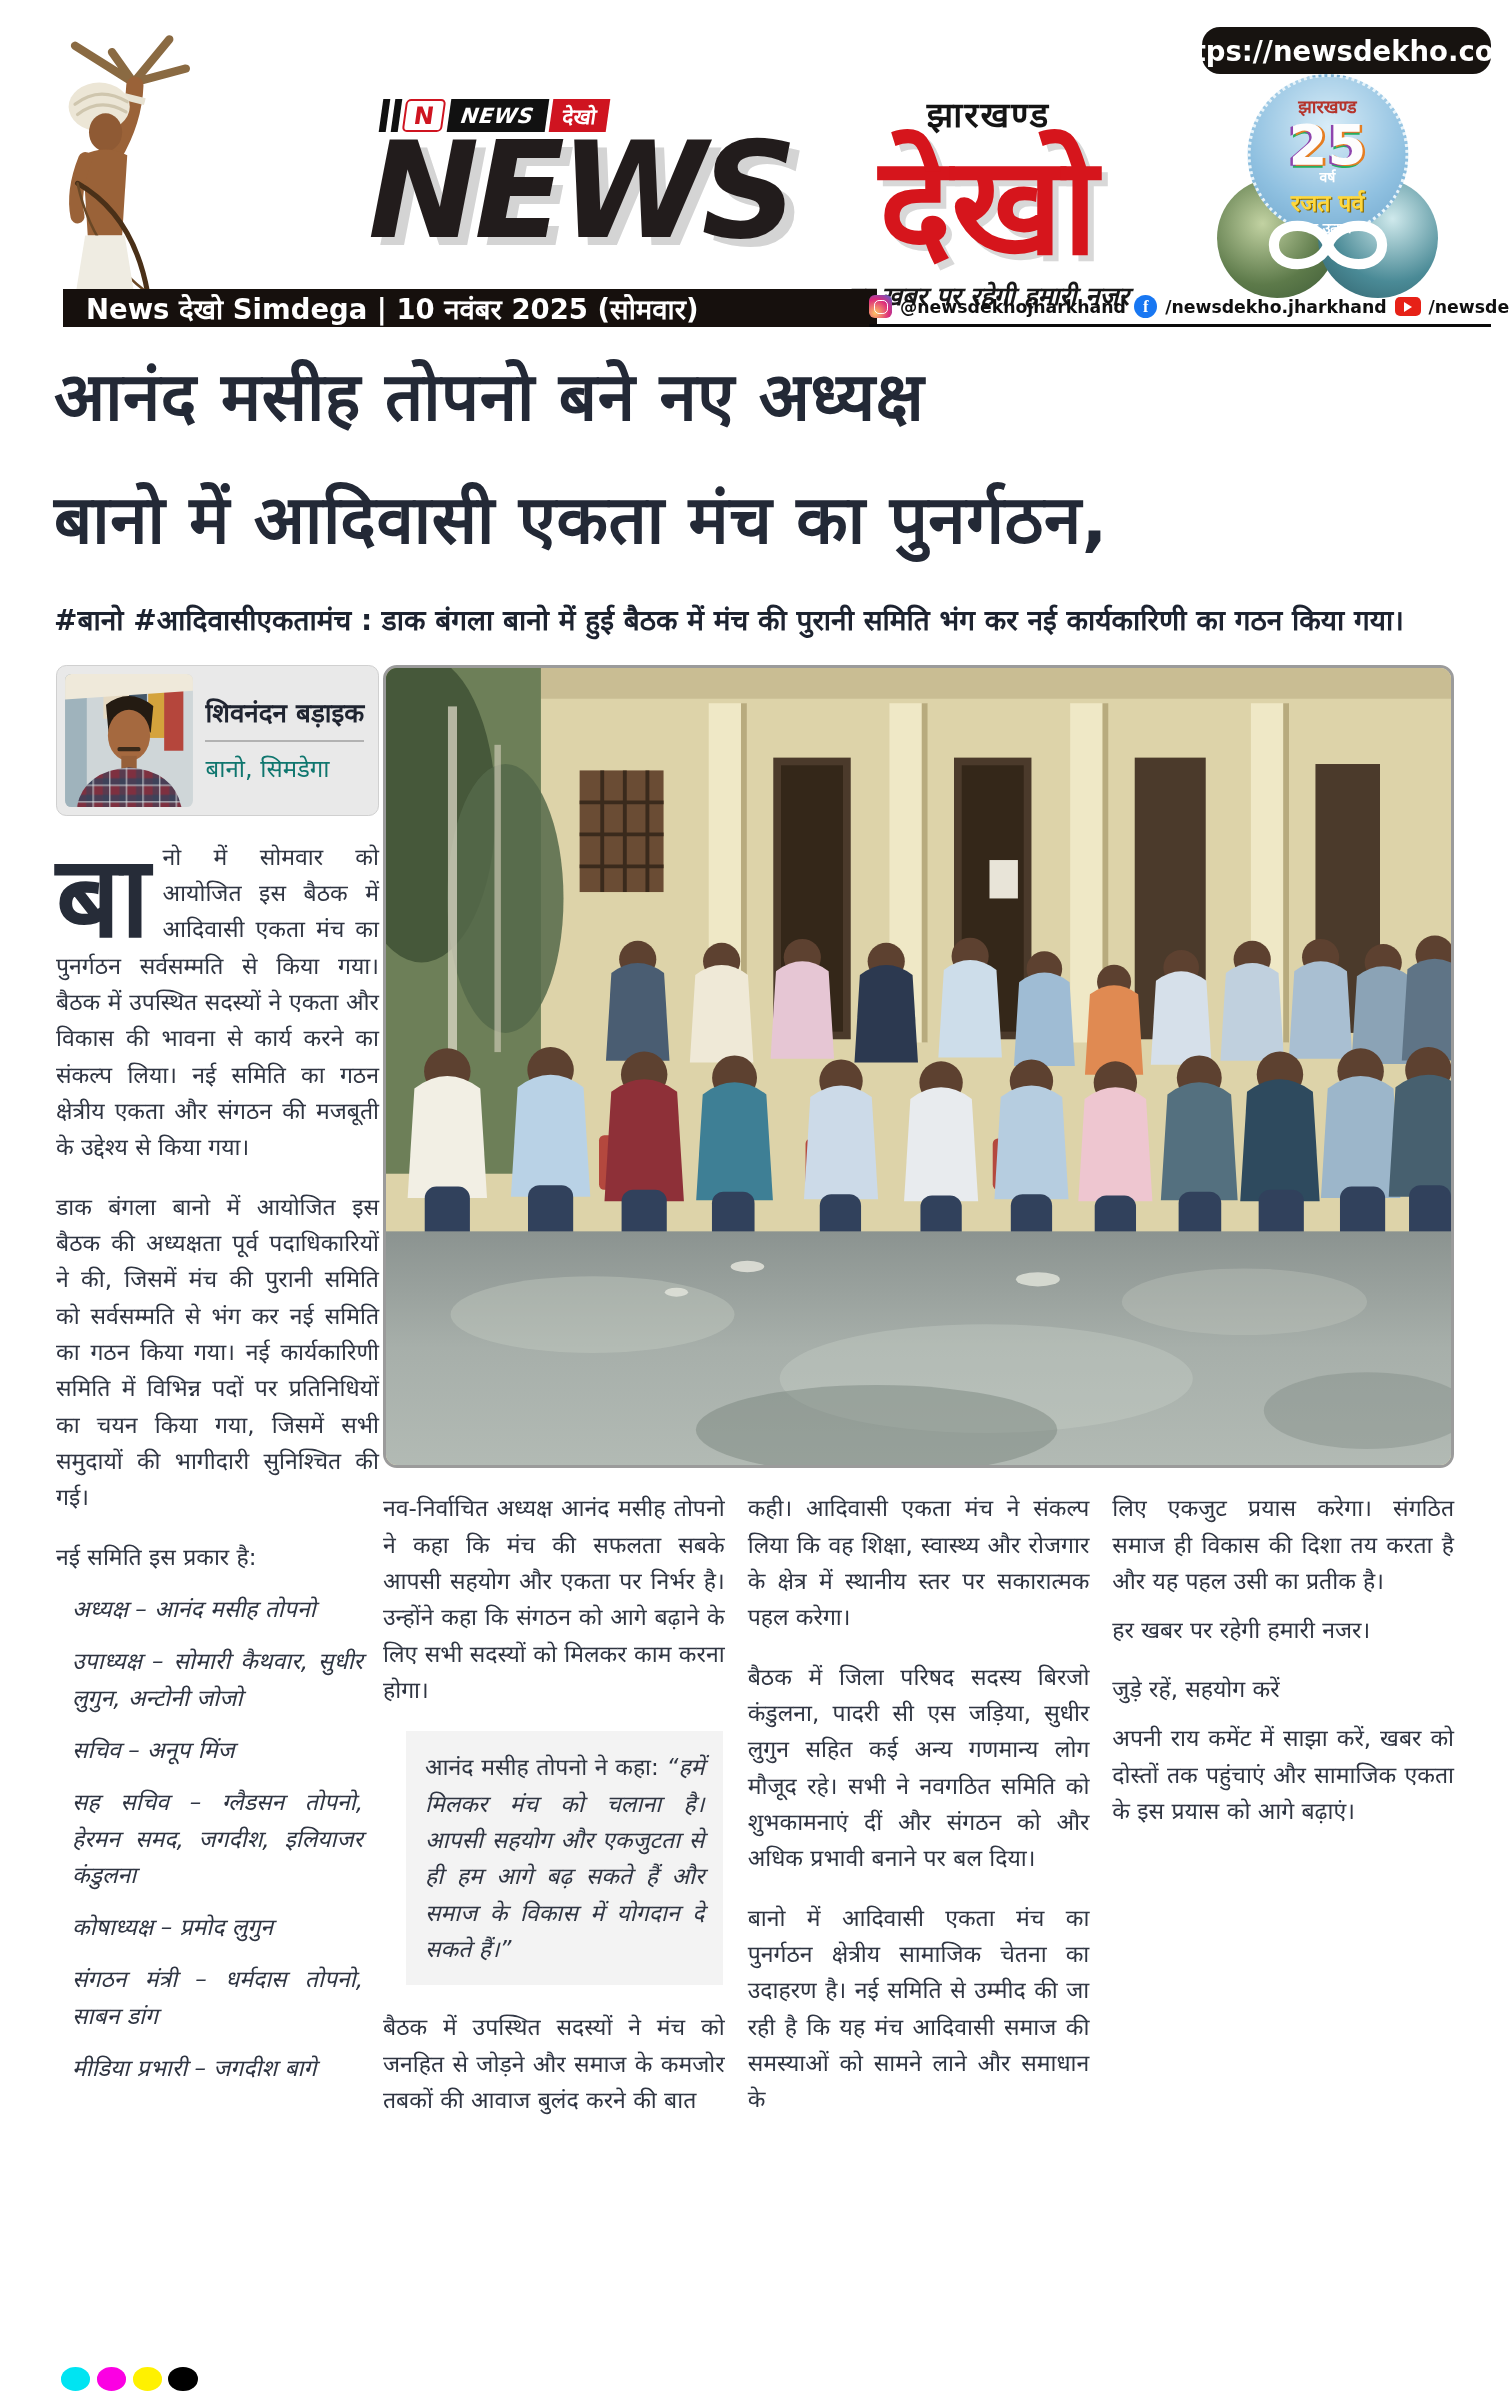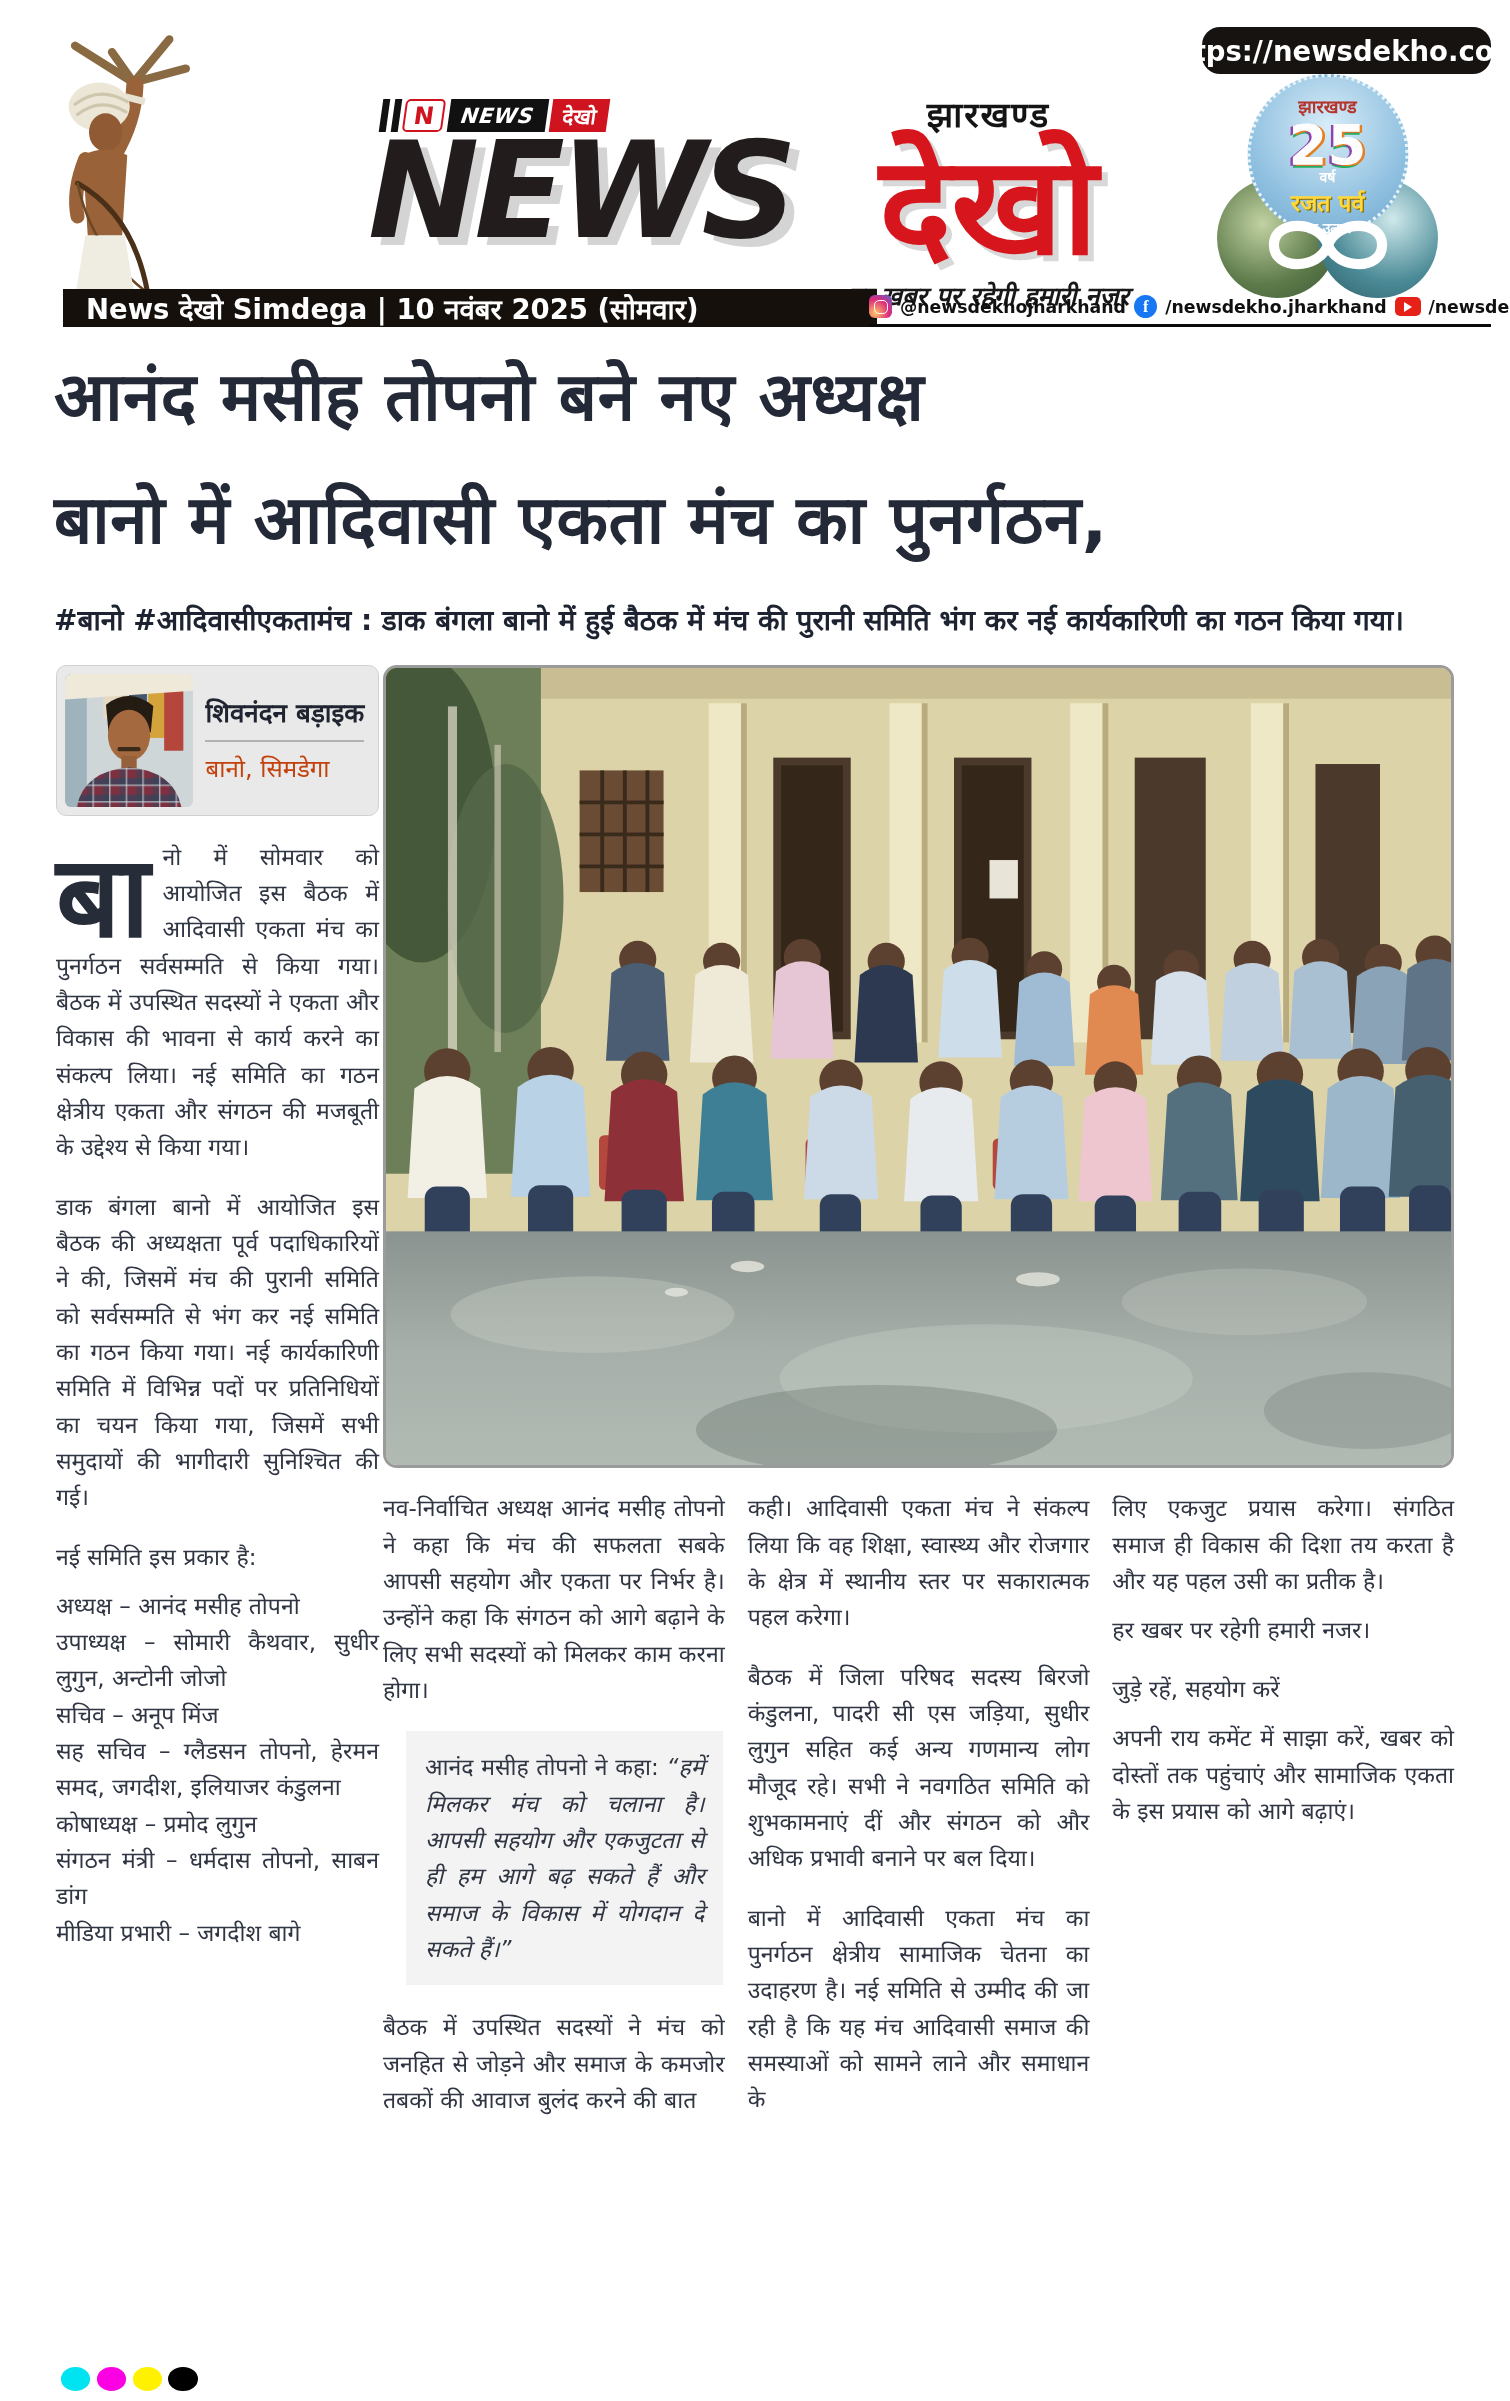--- a/index.html
+++ b/index.html
@@ -55,30 +55,30 @@
   .subhead{margin:32px 54px 0;font-size:28px;font-weight:700;color:#1d2330;}
   
   .content{display:flex;gap:4px;padding:0 56px;margin-top:27px;}
   .col1{width:323px;flex:none;}
   .mainarea{flex:1;min-width:0;}
   .photo-frame{height:797px;border:3.8px solid #9b9b9b;border-radius:14px;overflow:hidden;background:#c9cdc6;}
   .photo-frame svg{display:block;width:100%;height:100%;}
   .cols3{display:flex;gap:23px;margin-top:22px;}
   .cols3>div{flex:1;min-width:0;}
   .article p,.clist div{font-size:23px;line-height:1.58;text-align:justify;color:#2f3542;margin:0 0 23px;}
-  .clist div{margin:0;}
+  .clist div{margin:16px;font-style:italic;}
   .tight{margin-bottom:12.8px !important;}
   .dropcap{float:left;font-size:113px;line-height:.72;font-weight:800;color:#262c38;padding:18px 12.8px 5.1px 0;}
   .reporter{background:#e9e9e9;border:1.3px solid #d0d0d0;border-radius:10.2px;padding:7.7px;display:flex;gap:12.8px;
             align-items:center;margin-bottom:23px;}
   .rep-photo{width:128px;height:133px;border-radius:6.4px;overflow:hidden;flex:none;}
   .rep-photo svg{display:block;width:100%;height:100%;}
   .rep-name{font-size:26px;font-weight:800;color:#1f2430;line-height:1.3;}
   .rep-div{height:1.9px;background:#b2b2b2;margin:9px 0;}
-  .rep-loc{font-size:24px;color:#c2410c;}
+  .rep-loc{font-size:24px;color:#0f766e;}
   .quote{background:#f3f3f3;padding:18px 19px;margin:0 1.3px 24px 23px;}
   .quote p{margin:0;}
   .quote em{font-style:italic;}
   
   .cmyk{position:absolute;left:61px;bottom:10.2px;display:flex;gap:6.4px;}
   .cmyk span{width:29.4px;height:24px;border-radius:50%;display:block;}
 </style>
 </head>
 <body>
 

